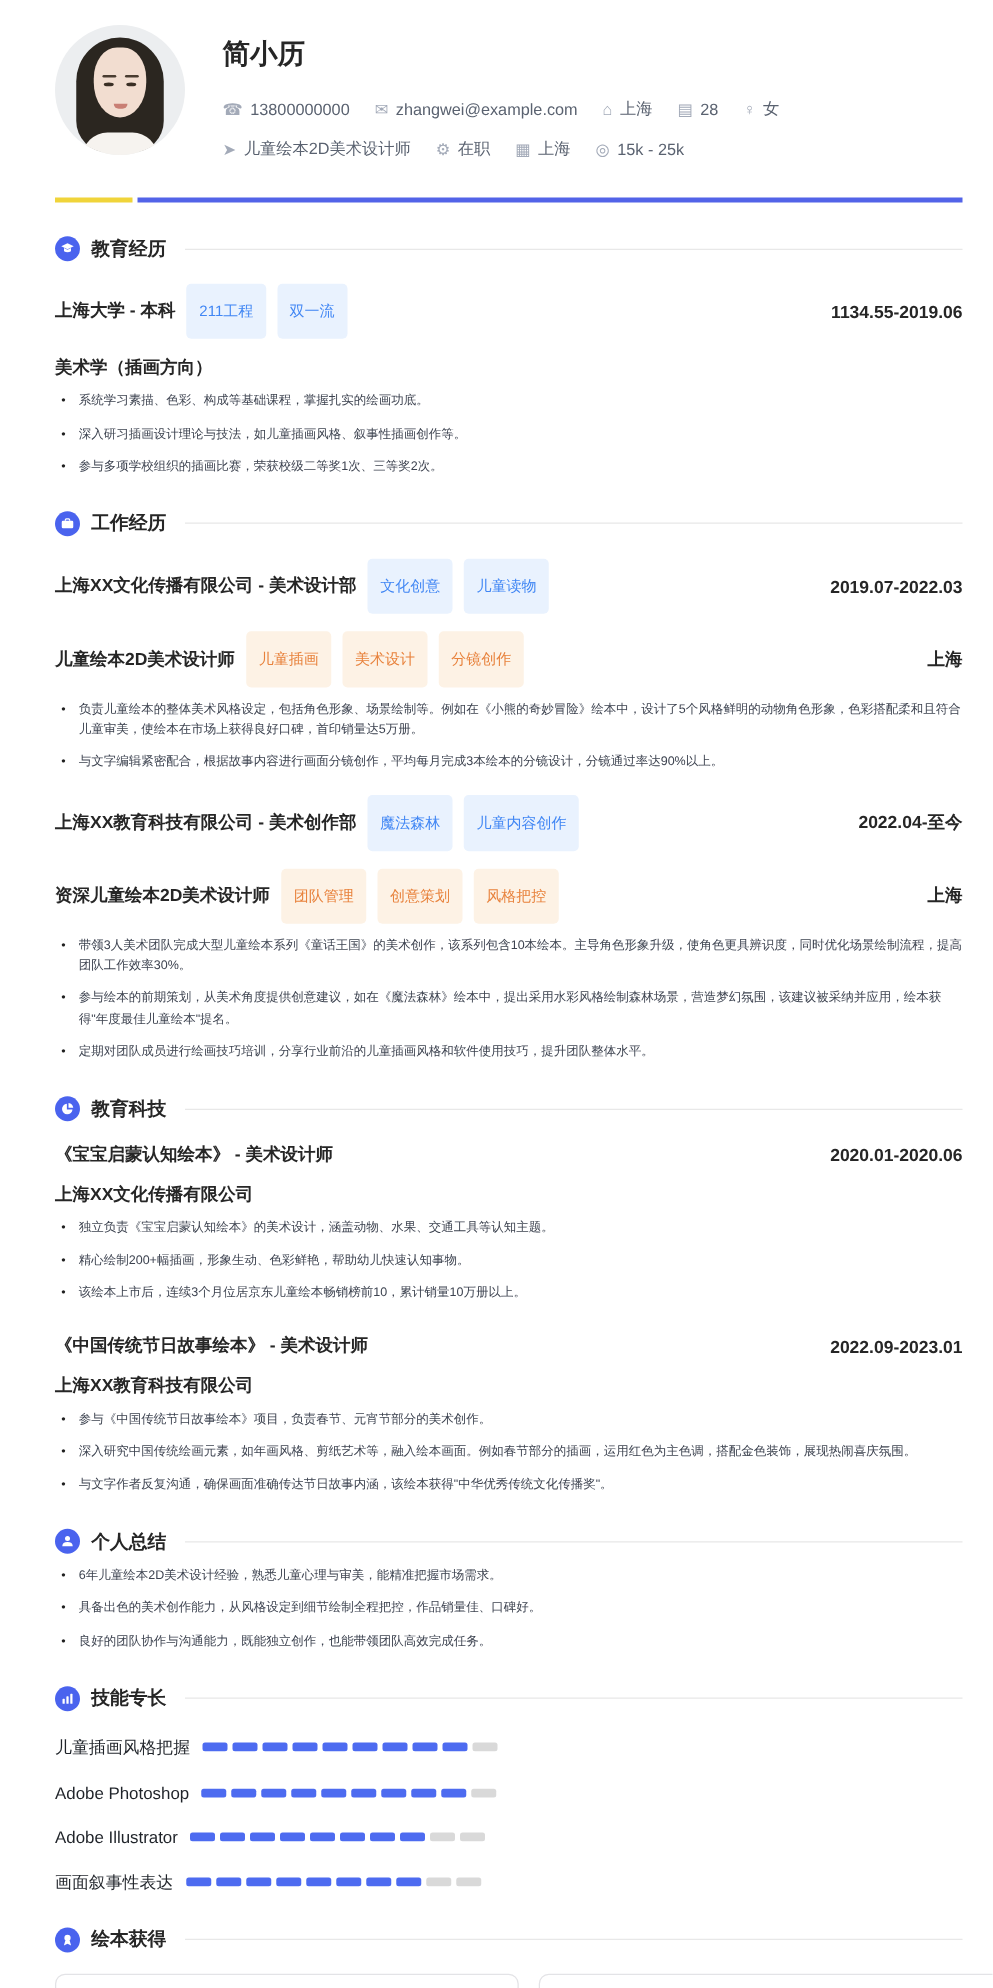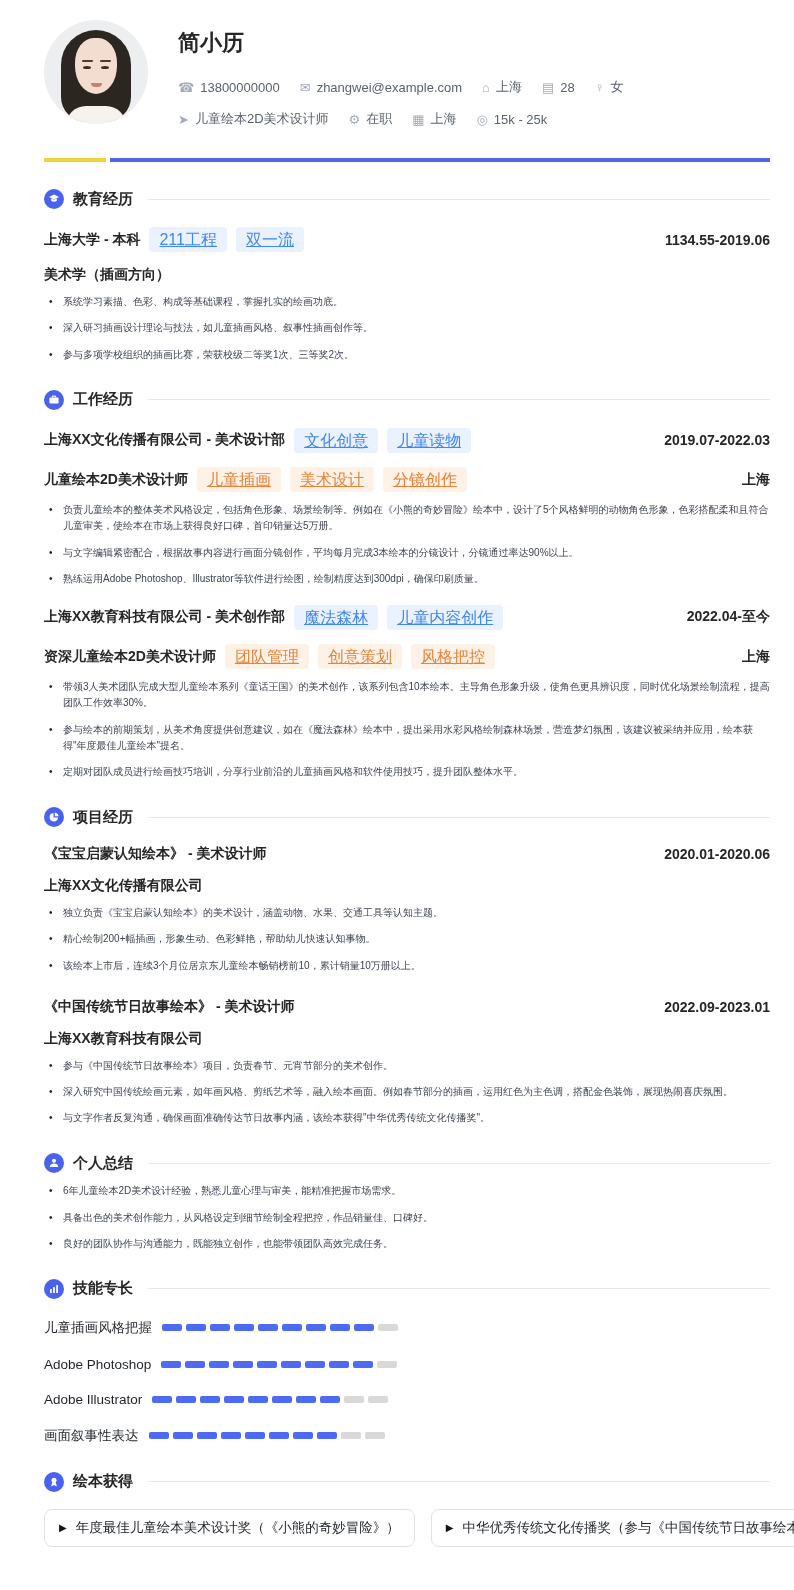--- a/index.html
+++ b/index.html
@@ -56,21 +56,21 @@
   .sec-head{display:flex;align-items:center;gap:9px;margin-top:27px;}
   .sec-icon{width:20px;height:20px;border-radius:50%;background:var(--accent-blue);display:flex;align-items:center;justify-content:center;flex:0 0 auto;}
   .sec-icon svg{display:block;}
   .sec-title{font-size:15px;font-weight:bold;color:var(--ink);white-space:nowrap;}
   .sec-line{flex:1;height:1px;background:var(--line);margin-left:6px;}
 
   .entry-row{display:flex;justify-content:space-between;align-items:center;margin-top:18px;}
   .entry-left{display:flex;align-items:center;gap:9px;flex-wrap:nowrap;}
   .entry-title{font-size:14px;font-weight:bold;color:var(--ink);white-space:nowrap;}
   .entry-right{font-size:14px;font-weight:bold;color:var(--ink);white-space:nowrap;}
-  .tag{font-size:16px;padding:3px 10px;border-radius:4px;line-height:1.2;white-space:nowrap;text-decoration:underline;}
+  .tag{font-size:12px;padding:15px 10px;border-radius:4px;line-height:1.2;white-space:nowrap;}
   .tag.blue{background:var(--tag-blue-bg);color:var(--tag-blue-text);}
   .tag.orange{background:var(--tag-orange-bg);color:var(--tag-orange-text);}
   .sub-row{margin-top:14px;align-items:center;}
 
   ul.bullets{margin:4px 0 0 0;padding:0;list-style:none;}
   .bullets li{position:relative;padding-left:19px;font-size:10px;line-height:1.62;margin-top:10px;color:var(--body-text);}
   .bullets li::before{content:"•";position:absolute;left:5px;top:0;color:#1f1f1f;}
 
   
   .skills-grid{display:grid;grid-template-columns:1fr;column-gap:28px;row-gap:20px;margin-top:20px;}
@@ -207,21 +207,20 @@
       <span class="entry-title">儿童绘本2D美术设计师</span>
       <span class="tag orange">儿童插画</span>
       <span class="tag orange">美术设计</span>
       <span class="tag orange">分镜创作</span>
     </div>
     <span class="entry-right">上海</span>
   </div>
   <ul class="bullets">
     <li>负责儿童绘本的整体美术风格设定，包括角色形象、场景绘制等。例如在《小熊的奇妙冒险》绘本中，设计了5个风格鲜明的动物角色形象，色彩搭配柔和且符合儿童审美，使绘本在市场上获得良好口碑，首印销量达5万册。</li>
     <li>与文字编辑紧密配合，根据故事内容进行画面分镜创作，平均每月完成3本绘本的分镜设计，分镜通过率达90%以上。</li>
-    <li>熟练运用Adobe Photoshop、Illustrator等软件进行绘图，绘制精度达到300dpi，确保印刷质量。</li>
   </ul>
 
   <div class="entry-row" style="gap:21px;">
     <div class="entry-left">
       <span class="entry-title">上海XX教育科技有限公司 - 美术创作部</span>
       <span class="tag blue">魔法森林</span>
       <span class="tag blue">儿童内容创作</span>
     </div>
     <span class="entry-right">2022.04-至今</span>
   </div>
@@ -240,21 +239,21 @@
     <li>定期对团队成员进行绘画技巧培训，分享行业前沿的儿童插画风格和软件使用技巧，提升团队整体水平。</li>
   </ul>
 
   <div class="sec-head">
     <span class="sec-icon">
       <svg width="12" height="12" viewBox="0 0 12 12" fill="#ffffff">
           <path d="M5.5 2 A4.2 4.2 0 1 0 10 6.5 L5.5 6.5 Z"></path>
           <path d="M6.8 1.4 A4.4 4.4 0 0 1 10.6 5.2 L6.8 5.2 Z"></path>
         </svg>
     </span>
-    <span class="sec-title">项目经历</span>
+    <span class="sec-title">教育科技</span>
     <span class="sec-line"></span>
   </div>
 
   <div class="entry-row">
     <span class="entry-title">《宝宝启蒙认知绘本》 - 美术设计师</span>
     <span class="entry-right">2020.01-2020.06</span>
   </div>
   <div class="entry-row sub-row">
     <span class="entry-title">上海XX文化传播有限公司</span>
   </div>

